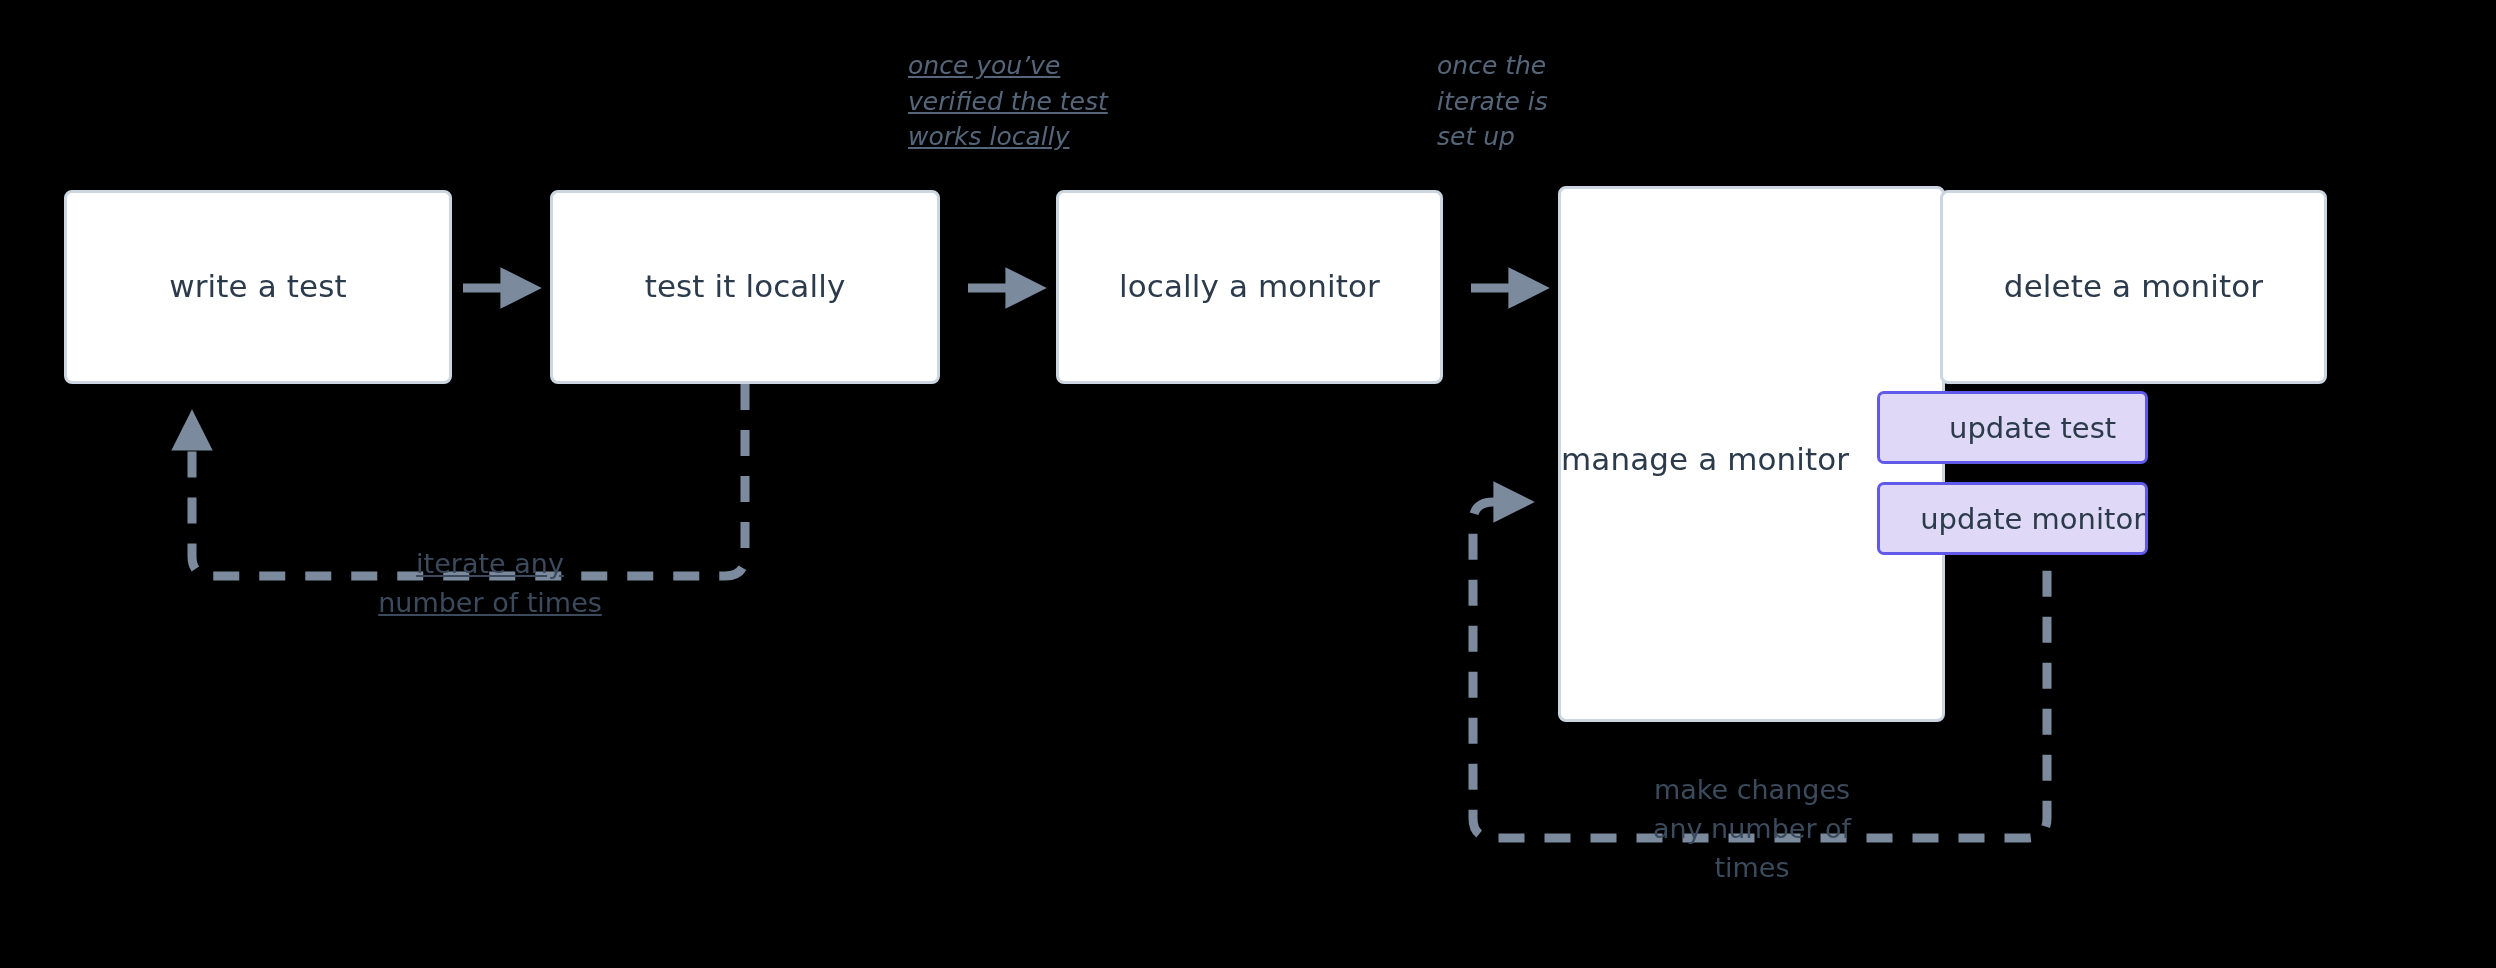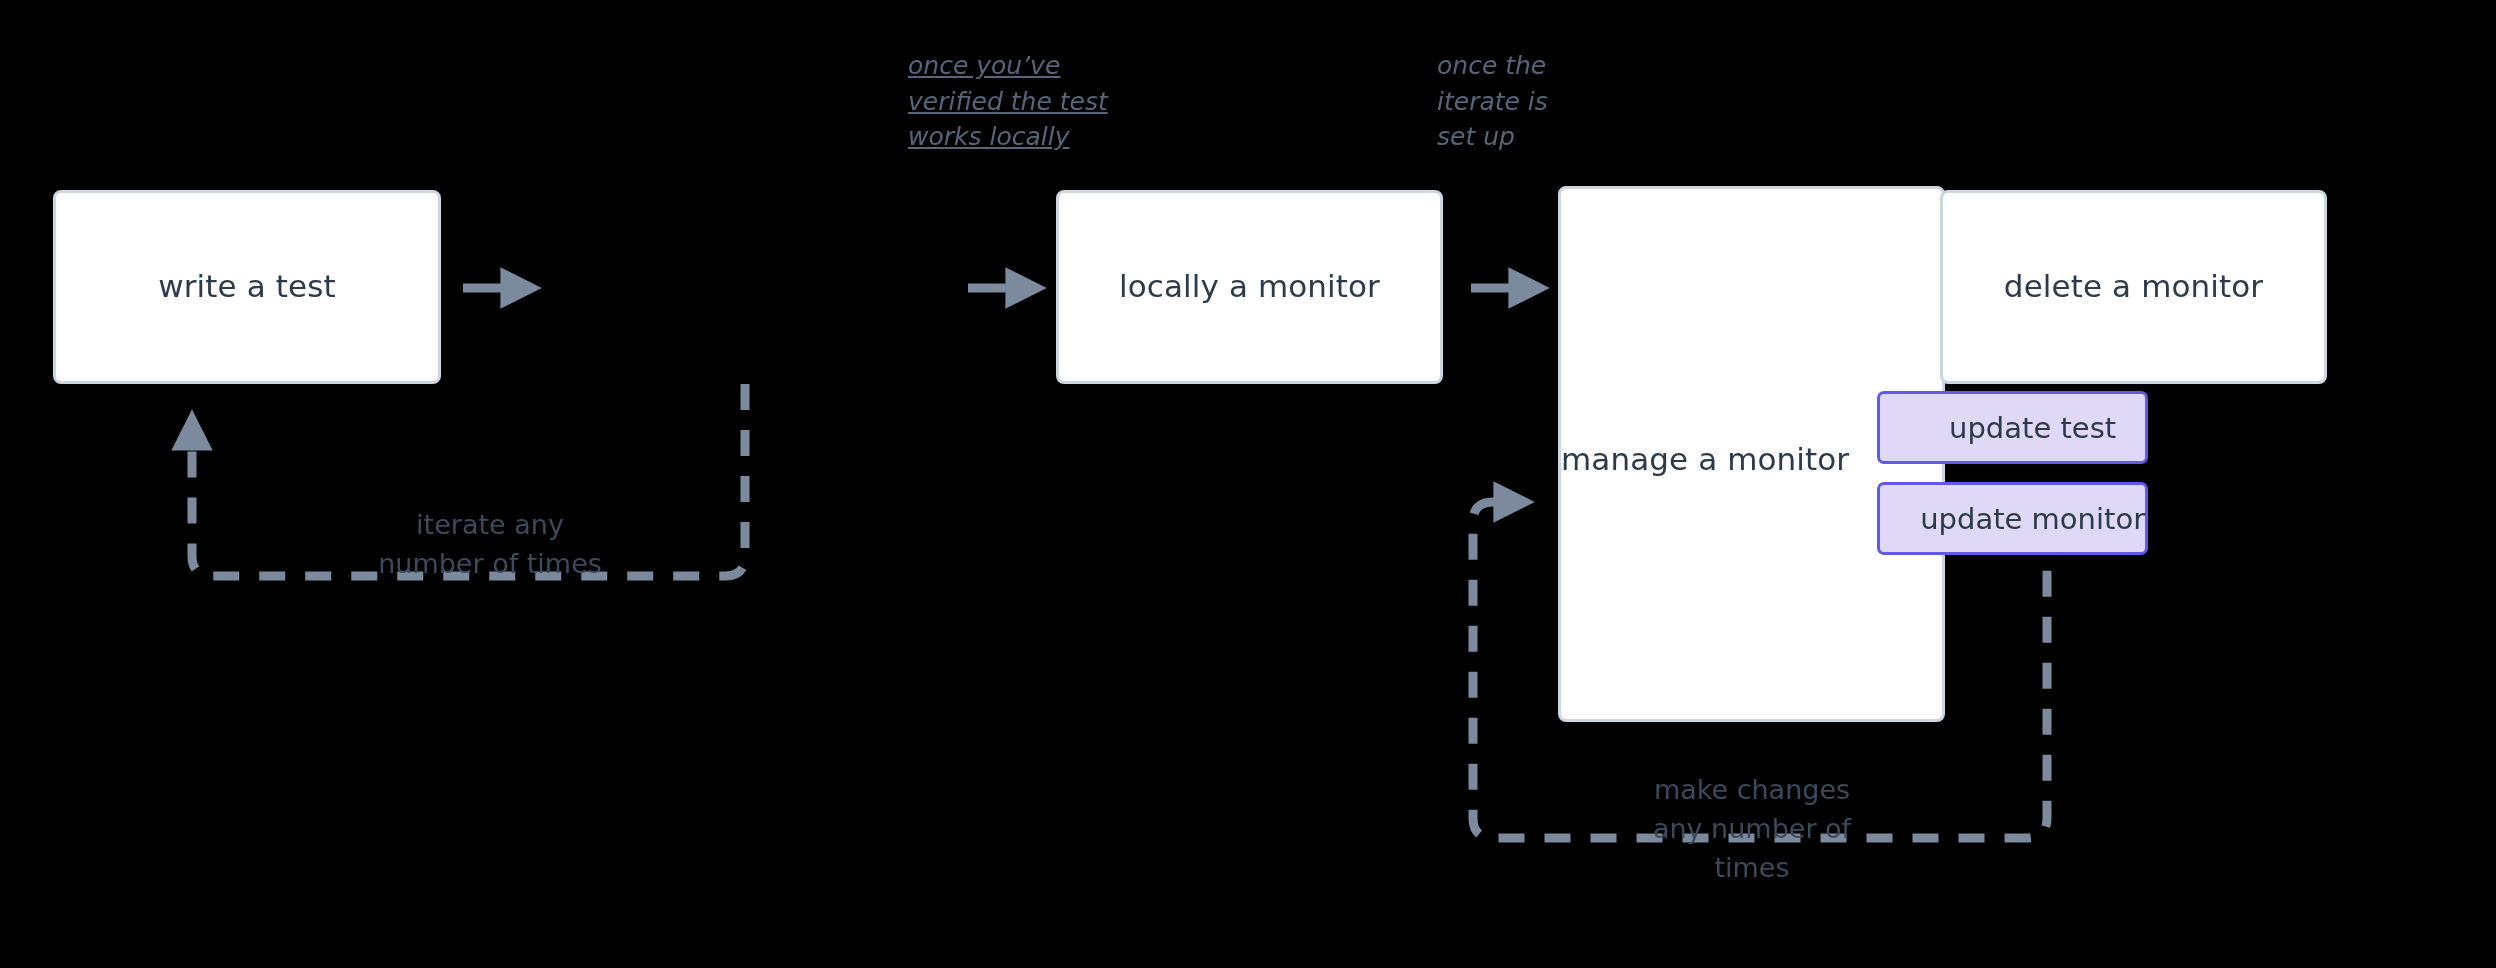--- a/index.html
+++ b/index.html
@@ -40,21 +40,21 @@
     font-size: 31px;
     line-height: 1.2;
     letter-spacing: 0.1px;
     white-space: nowrap;
   }
   .stage-simple {
     justify-content: center;
   }
 
   
-  #box-write-a-test    { left: 53px;   top: 190px; width: 388px; height: 194px; }
+  #box-write-a-test    { left: 64px;   top: 190px; width: 388px; height: 194px; }
   #box-test-it-locally { left: 550px;  top: 190px; width: 390px; height: 194px; }
   #box-create-monitor  { left: 1056px; top: 190px; width: 387px; height: 194px; }
   #box-delete-monitor  { left: 1940px; top: 190px; width: 387px; height: 194px; }
 
   
   #box-manage-monitor {
     left: 1558px;
     top: 186px;
     width: 387px;
     height: 536px;
@@ -103,22 +103,23 @@
   .loop-label {
     position: absolute;
     color: #3b4a5c;
     font-size: 27px;
     line-height: 1.45;
     text-align: center;
     white-space: pre-line;
   }
   #label-iterate {
     left: 340px;
-    top: 505px;
+    top: 544px;
     width: 300px;
+    text-decoration: underline;
   }
   #label-make-changes {
     left: 1602px;
     top: 770px;
     width: 300px;
     text-align: center;
   }
 </style>
 </head>
 <body>
@@ -157,20 +158,23 @@
 
     <g>
       <path d="M 1972,500 L 2027,500 Q 2047,500 2047,520 L 2047,818 Q 2047,838 2027,838 L 1493,838 Q 1473,838 1473,818 L 1473,522 Q 1473,502 1493,502 L 1524,502" fill="none" stroke="#7b8a9c" stroke-width="9" stroke-linecap="butt" stroke-dasharray="26 20" marker-end="url(#arrowhead)"></path>
     </g>
   </svg>
 
   <div class="stage-box stage-simple" id="box-write-a-test">
     <span class="stage-label">write a test</span>
   </div>
 
+  <div class="stage-box stage-simple" id="box-test-it-locally">
+    <span class="stage-label">test it locally</span>
+  </div>
 
   <div class="stage-box stage-simple" id="box-create-monitor">
     <span class="stage-label">locally a monitor</span>
   </div>
 
   <div class="stage-box" id="box-manage-monitor">
     <span class="stage-label">manage a monitor</span>
     <div class="sub-actions">
       <div class="sub-action">
         <span class="sub-action-label">update test</span>

